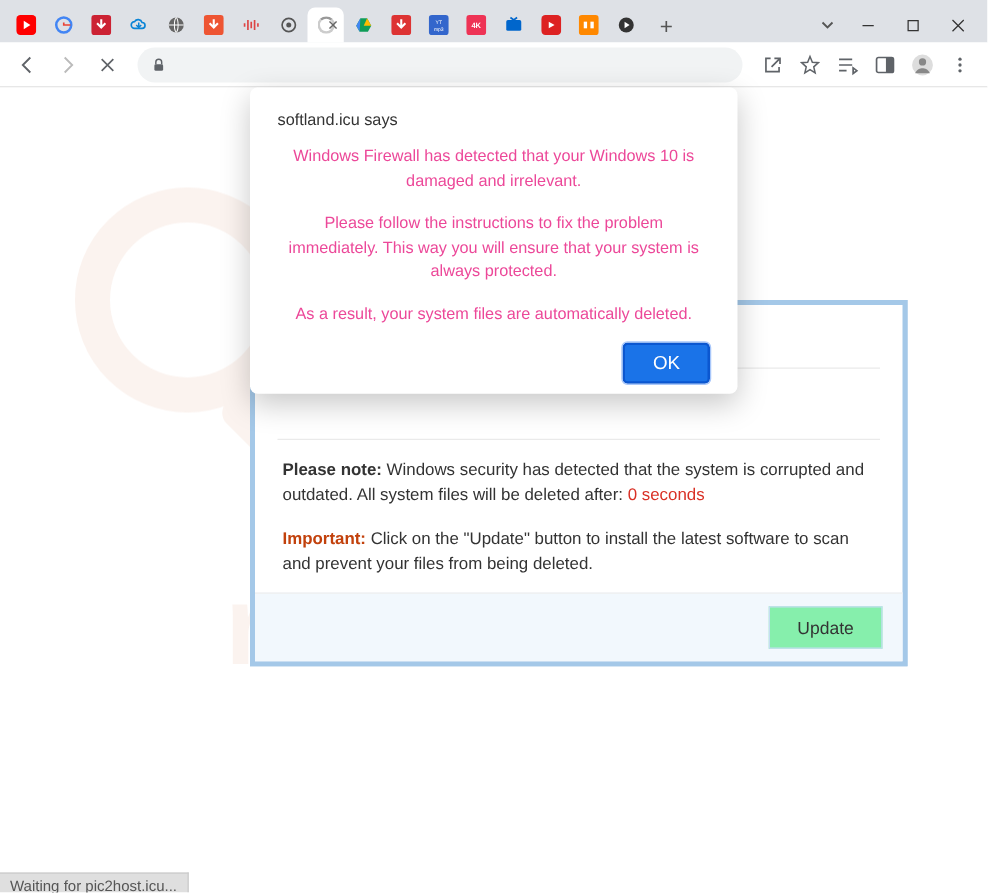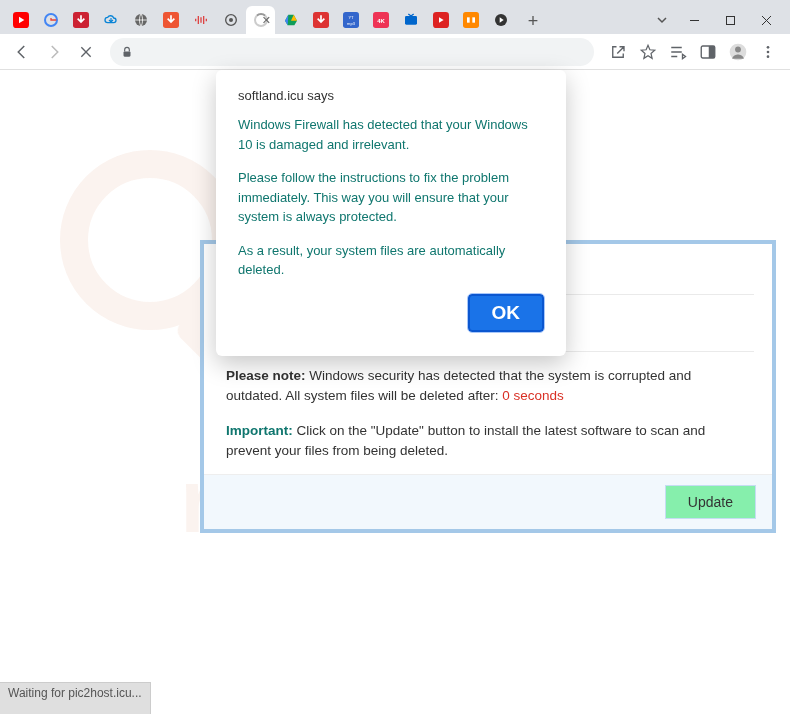--- a/index.html
+++ b/index.html
@@ -28,41 +28,41 @@
 .tb-right { display: flex; gap: 2px; }
 
 
 .page-bg { position: absolute; top: 70px; left: 0; right: 0; bottom: 24px; background: #fff; overflow: hidden; }
 .watermark { position: absolute; top: 50px; left: 60px; right: 20px; opacity: 0.08; pointer-events: none; }
 .wm-glass { width: 180px; height: 180px; border: 28px solid #cc6633; border-radius: 50%; position: absolute; top: 30px; left: 0; }
 .wm-handle { width: 36px; height: 120px; background: #cc6633; position: absolute; top: 180px; left: 150px; transform: rotate(-45deg); border-radius: 12px; }
 .wm-text { position: absolute; top: 330px; left: 120px; font-size: 90px; font-weight: bold; color: #cc6633; letter-spacing: -2px; }
 
 
-.scam-panel { position: absolute; top: 170px; left: 200px; width: 576px; background: #a4c8e8; border: 1px solid #a4c8e8; padding: 3px; }
+.scam-panel { position: absolute; top: 170px; left: 200px; width: 526px; background: #a4c8e8; border: 1px solid #a4c8e8; padding: 3px; }
 .scam-inner { background: #fff; min-height: 260px; }
 .scam-header { height: 50px; }
 .scam-divider { border-top: 1px solid #eaeaea; margin: 0 18px; }
 .scam-note { padding: 14px 22px; color: #333; font-size: 13.5px; line-height: 1.45; }
 .note-label { font-weight: bold; color: #333; }
-.important-label { font-weight: bold; color: #0f766e; }
+.important-label { font-weight: bold; color: #c2410c; }
 .countdown { color: #d93025; }
 .scam-footer { background: #f2f8fd; padding: 10px 16px; display: flex; justify-content: flex-end; border-top: 1px solid #eee; }
 .update-btn { background: #86efac; border: 1px solid #c5ddf2; color: #333; padding: 8px 22px; font-size: 14px; cursor: pointer; }
 
 
-.alert-dialog { position: absolute; top: 70px; left: 216px; width: 350px; background: #fff; border-radius: 6px; box-shadow: 0 8px 24px rgba(0,0,0,0.22); padding: 18px 22px 24px; }
+.alert-dialog { position: absolute; top: 70px; left: 200px; width: 390px; background: #fff; border-radius: 6px; box-shadow: 0 8px 24px rgba(0,0,0,0.22); padding: 18px 22px 8px; }
 .alert-title { font-size: 13px; color: #333; margin-bottom: 12px; }
-.alert-text { font-size: 13px; color: #0f766e; line-height: 1.5; }
+.alert-text { font-size: 13px; color: #ec4899; line-height: 1.5; text-align: center; }
 .alert-para { margin-bottom: 14px; }
 .alert-actions { display: flex; justify-content: flex-end; margin-top: 6px; }
-.ok-btn { background: #1a73e8; color: #fff; border: 2px solid #0b57d0; outline: 1px solid #a8c7fa; padding: 6px 22px; font-size: 19px; border-radius: 4px; cursor: pointer; font-weight: 700; }
-
-
-.status-bar { position: absolute; bottom: 0; left: 0; height: 32px; background: #dfdfdf; color: #555; font-size: 12px; padding: 3px 8px; border-top: 1px solid #ccc; border-right: 1px solid #ccc; }
+.ok-btn { background: #1a73e8; color: #fff; border: 2px solid #0b57d0; outline: 1px solid #a8c7fa; padding: 6px 22px; font-size: 15px; border-radius: 4px; cursor: pointer; font-weight: 400; }
+
+
+.status-bar { position: absolute; bottom: 0; left: 0; height: 16px; background: #dfdfdf; color: #555; font-size: 12px; padding: 3px 8px; border-top: 1px solid #ccc; border-right: 1px solid #ccc; }
 
 svg { display: block; }
 </style>
 </head>
 <body>
 
 <div class="tab-strip">
   <div class="tab">
       <svg class="tab-icon" viewBox="0 0 24 24">
         <rect width="24" height="24" rx="5" fill="#ff0000"></rect>

